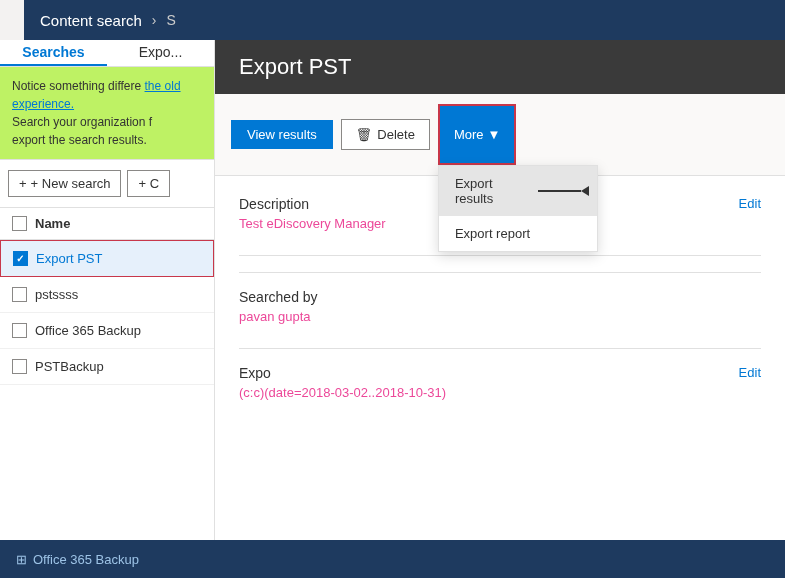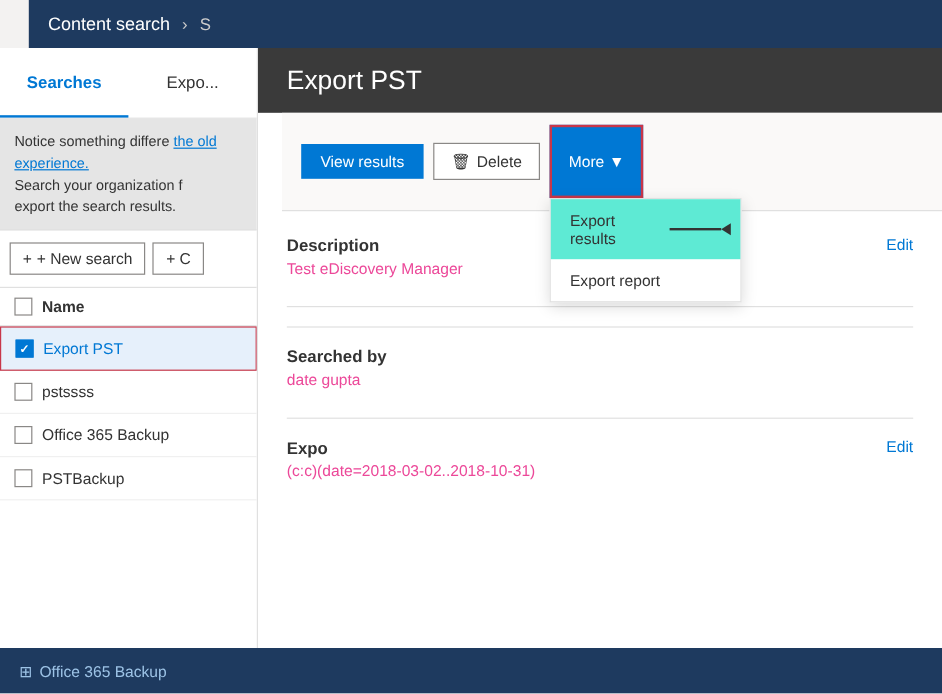--- a/index.html
+++ b/index.html
@@ -40,36 +40,36 @@
       overflow-y: auto;
     }
 
     
     .sidebar-tabs {
       display: flex;
       border-bottom: 1px solid #e0e0e0;
     }
     .sidebar-tab {
       flex: 1;
-      padding: 20px 10px;
+      padding: 4px 10px;
       font-size: 14px;
       text-align: center;
       cursor: pointer;
       border-bottom: 2px solid transparent;
       color: #333;
     }
     .sidebar-tab.active {
       border-bottom: 2px solid #0078d4;
       color: #0078d4;
       font-weight: 600;
     }
 
     
     .notice-banner {
-      background: #e5e5e5;
+      background: #bef264;
       padding: 10px 12px;
       font-size: 12px;
       color: #333;
       line-height: 1.5;
       border-bottom: 1px solid #e0e0e0;
     }
     .notice-banner a { color: #0078d4; text-decoration: underline; cursor: pointer; }
 
     
     .sidebar-buttons {
@@ -164,21 +164,20 @@
     .content-header h1 { font-size: 22px; font-weight: 300; }
 
     
     .toolbar {
       display: flex;
       align-items: center;
       padding: 10px 16px;
       gap: 8px;
       border-bottom: 1px solid #e0e0e0;
       background: #faf9f8;
-      margin-left: 20px;
     }
     .btn-view-results {
       background: #0078d4;
       color: white;
       border: none;
       padding: 7px 16px;
       font-size: 13px;
       cursor: pointer;
     }
     .btn-delete {
@@ -218,42 +217,42 @@
     }
     .dropdown-item {
       padding: 10px 16px;
       font-size: 13px;
       cursor: pointer;
       color: #333;
       display: flex;
       align-items: center;
       gap: 6px;
     }
-    .dropdown-item.highlighted { background: #5eead4; }
+    .dropdown-item.highlighted { background: #e5e5e5; }
 
     
     .more-btn-wrapper {
       position: relative;
     }
 
     
     .content-body {
       padding: 20px 24px;
     }
     .content-section {
       margin-bottom: 24px;
     }
     .section-row {
       display: flex;
       justify-content: space-between;
       align-items: flex-start;
     }
     .section-label {
       font-size: 14px;
-      font-weight: 700;
+      font-weight: 400;
       color: #333;
       margin-bottom: 4px;
     }
     .section-value {
       font-size: 13px;
       color: #ec4899;
     }
     .edit-link {
       color: #0078d4;
       font-size: 13px;
@@ -395,21 +394,21 @@
         </div>
       </div>
 
       <hr class="section-divider">
 
 
       <hr class="section-divider">
 
       <div class="content-section">
         <div class="section-label">Searched by</div>
-        <div class="section-value">date gupta</div>
+        <div class="section-value">pavan gupta</div>
       </div>
 
       <hr class="section-divider">
 
       <div class="content-section">
         <div class="section-row">
           <div>
             <div class="section-label">Expo</div>
             <div class="section-value">(c:c)(date=2018-03-02..2018-10-31)</div>
           </div>

